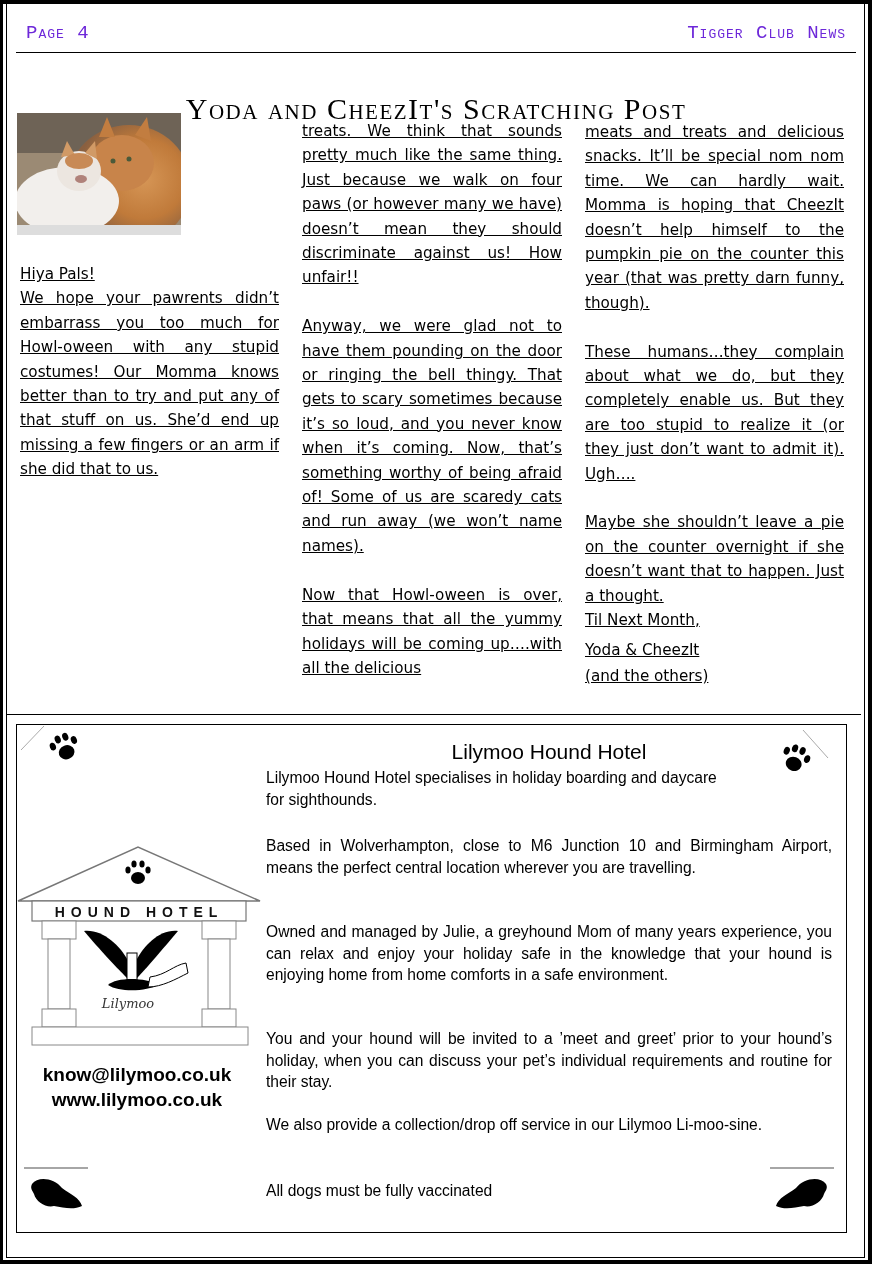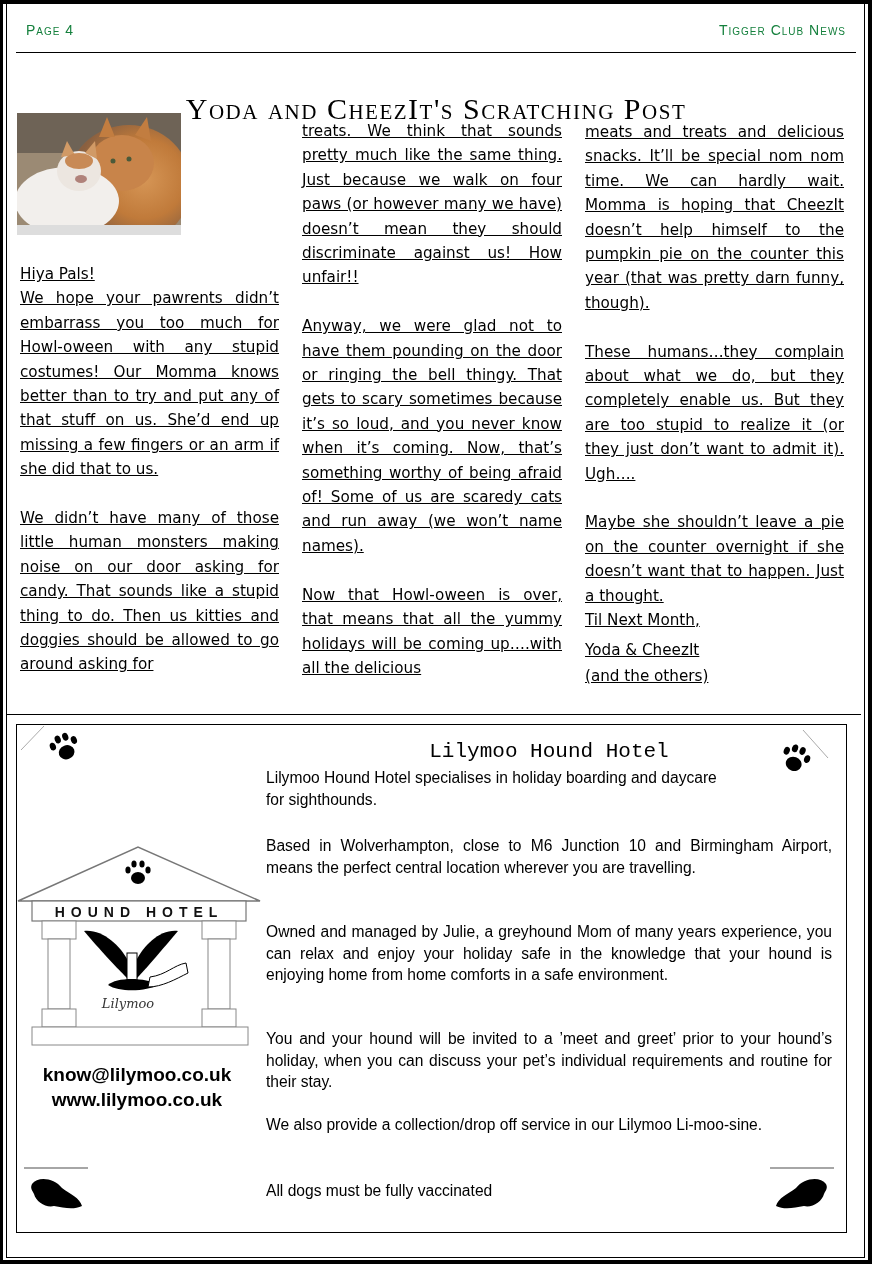--- a/index.html
+++ b/index.html
@@ -1,34 +1,34 @@
 <!DOCTYPE html>
 <html><head>
 <meta charset="utf-8">
 <style>
   html, body { margin:0; padding:0; background:#fff; }
   body { width:872px; height:1264px; position:relative; overflow:hidden; }
   .frame-outer { position:absolute; left:0; top:0; width:872px; height:1264px; box-sizing:border-box;
     border-top:4px solid #000; border-bottom:4px solid #000; border-left:3px solid #000; border-right:4px solid #000; }
   .frame-inner { position:absolute; left:6px; top:4px; right:7px; bottom:6px; border-left:1px solid #000; border-right:1px solid #000; border-bottom:1px solid #000; }
-  .hdr-left, .hdr-right { position:absolute; top:22px; font-family:Liberation Sans, sans-serif; font-variant:small-caps; font-size:14px; letter-spacing:1px; color:#15803d; }
+  .hdr-left, .hdr-right { position:absolute; top:22px; font-family:Liberation Mono, monospace; font-variant:small-caps; font-size:19px; letter-spacing:1px; color:#6d28d9; }
   .hdr-left { left:26px; }
   .hdr-right { right:26px; }
   .hdr-rule { position:absolute; left:16px; right:16px; top:52px; height:0; border-top:1.5px solid #000; }
   .title { position:absolute; left:0; right:0; top:72px; text-align:center; font-family:"Liberation Serif", serif; font-variant:small-caps; font-size:30px; letter-spacing:1.5px; font-weight:normal; color:#000; }
   .photo { position:absolute; left:17px; top:113px; width:164px; height:122px; overflow:hidden; }
   .col { position:absolute; font-family:"DejaVu Sans", sans-serif; font-size:15.2px; line-height:24.4px; color:#000; text-align:justify;text-decoration:underline; }
   .col p { margin:0; }
   .col p.gap { margin-top:24.4px; }
   .col1 { left:20px; top:262px; width:259px; }
   .col2 { left:302px; top:119px; width:260px; }
   .col3 { left:585px; top:120px; width:259px; }
   .mid-rule { position:absolute; left:6px; right:11px; top:714px; border-top:1.5px solid #000; }
   .ad-box { position:absolute; left:16px; top:724px; width:831px; height:509px; box-sizing:border-box; border:1.5px solid #000; }
-  .ad-title { position:absolute; left:266px; width:566px; top:740px; text-align:center; font-family:Liberation Mono, monospace; font-size:21px; color:#000; }
+  .ad-title { position:absolute; left:266px; width:566px; top:740px; text-align:center; font-family:Liberation Sans, sans-serif; font-size:21px; color:#000; }
   .ad-text { position:absolute; left:266px; width:566px; font-family:"Liberation Sans", sans-serif; font-size:15.6px; line-height:21.5px; color:#000; text-align:justify; }
   .ad-text p { margin:0; }
   .ad-contact { position:absolute; left:26px; width:222px; text-align:center; font-family:"Liberation Sans", sans-serif; font-weight:bold; font-size:19px; color:#000; }
   .icon { position:absolute; }
 </style>
 </head>
 <body>
 
 <div class="frame-outer"></div>
 <div class="frame-inner"></div>
@@ -62,21 +62,20 @@
     <ellipse cx="64" cy="66" rx="6" ry="4" fill="#b0827a"></ellipse>
     <circle cx="112" cy="46" r="2.5" fill="#4a5a3a"></circle>
     <circle cx="96" cy="48" r="2.5" fill="#4a5a3a"></circle>
     <rect y="112" width="164" height="10" fill="#ddd"></rect>
   </svg>
 </div>
 
 <div class="col col1">
   <p>Hiya Pals!</p>
   <p>We hope your pawrents didn’t embarrass you too much for Howl-oween with any stupid costumes! Our Momma knows better than to try and put any of that stuff on us. She’d end up missing a few fingers or an arm if she did that to us.</p>
-  <p class="gap">We didn’t have many of those little human monsters making noise on our door asking for candy. That sounds like a stupid thing to do. Then us kitties and doggies should be allowed to go around asking for</p>
 </div>
 
 <div class="col col2">
   <p>treats. We think that sounds pretty much like the same thing. Just because we walk on four paws (or however many we have) doesn’t mean they should discriminate against us! How unfair!!</p>
   <p class="gap">Anyway, we were glad not to have them pounding on the door or ringing the bell thingy. That gets to scary sometimes because it’s so loud, and you never know when it’s coming. Now, that’s something worthy of being afraid of! Some of us are scaredy cats and run away (we won’t name names).</p>
   <p class="gap">Now that Howl-oween is over, that means that all the yummy holidays will be coming up….with all the delicious</p>
 </div>
 
 <div class="col col3">
   <p>meats and treats and delicious snacks. It’ll be special nom nom time. We can hardly wait. Momma is hoping that CheezIt doesn’t help himself to the pumpkin pie on the counter this year (that was pretty darn funny, though).</p>

